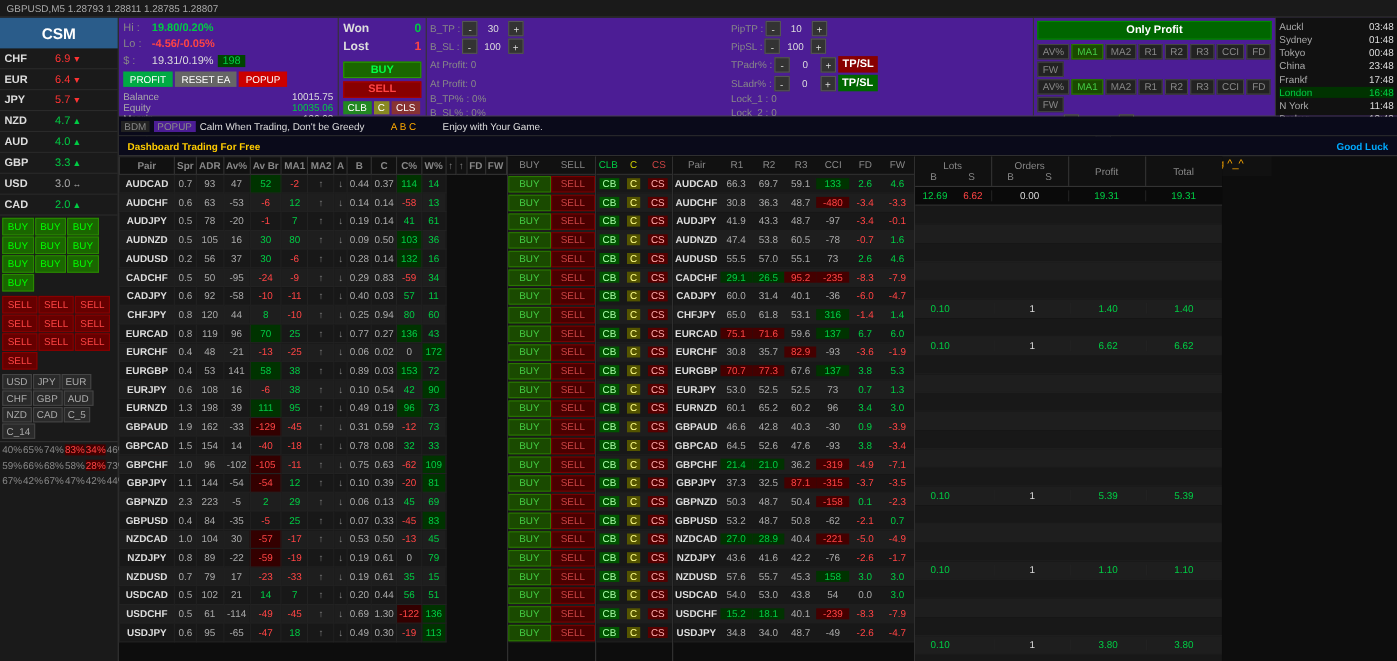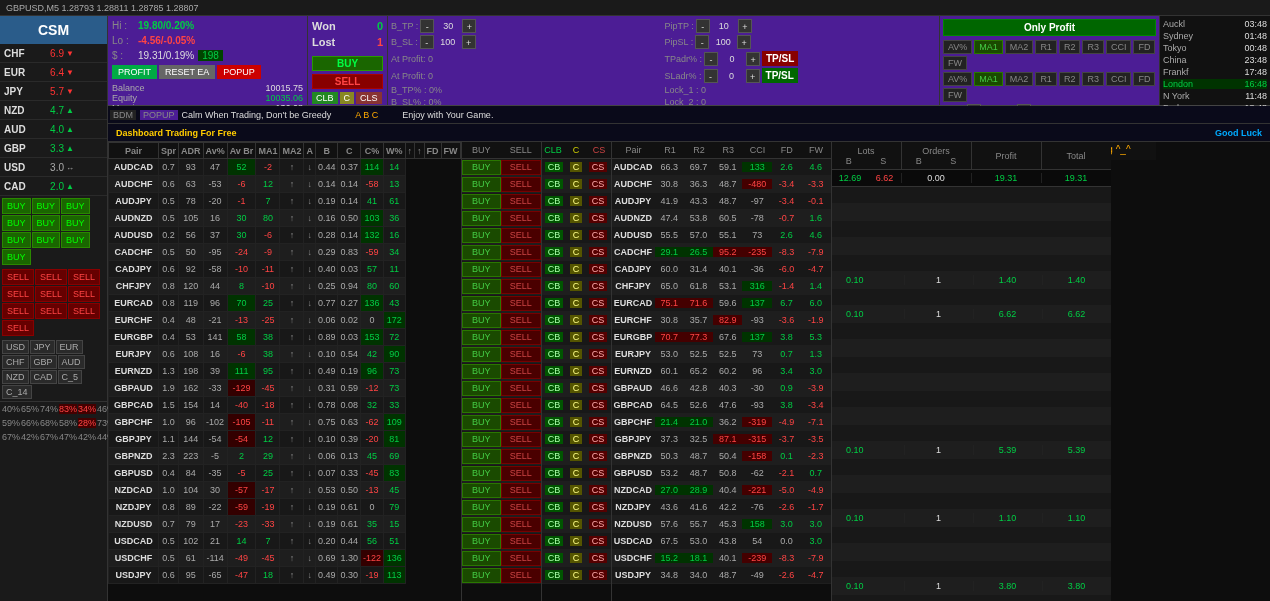--- a/index.html
+++ b/index.html
@@ -726,21 +726,21 @@
   </tr>
                 <tr style="background: rgb(30, 30, 30);">
     <td style="color:#ddd; font-weight:bold; width:50px;">AUDNZD</td>
     <td style="color:#aaa;">0.5</td>
     <td style="color:#aaa;">105</td>
     <td style="color:#aaa;">16</td>
     <td style="color:#00cc44; background:transparent;">30</td>
     <td style="color:#00cc44;">80</td>
     <td style="color:#888;">↑</td>
     <td style="color:#888;">↓</td>
-    <td style="color:#aaa;">0.16</td>
+    <td style="color:#aaa;">0.09</td>
     <td style="color:#aaa;">0.50</td>
     <td style="color:#00cc44; background:#003300;">103</td>
     <td style="color:#00cc44; background:transparent;">36</td>
   </tr>
                 <tr style="background: rgb(24, 24, 24);">
     <td style="color:#ddd; font-weight:bold; width:50px;">AUDUSD</td>
     <td style="color:#aaa;">0.2</td>
     <td style="color:#aaa;">56</td>
     <td style="color:#aaa;">37</td>
     <td style="color:#00cc44; background:transparent;">30</td>
@@ -1484,21 +1484,21 @@
     <span style="flex:1.5; text-align:center; color:#ddd; font-weight:bold; padding:0 1px;">NZDUSD</span>
     <span style="flex:1; text-align:center; background:; color:#aaa; padding:0 1px;">57.6</span>
     <span style="flex:1; text-align:center; background:; color:#aaa; padding:0 1px;">55.7</span>
     <span style="flex:1; text-align:center; background:; color:#aaa; padding:0 1px;">45.3</span>
     <span style="flex:1; text-align:center; background:#003300; color:#00cc44; padding:0 1px;">158</span>
     <span style="flex:1; text-align:center; color:#00cc44; padding:0 1px;">3.0</span>
     <span style="flex:1; text-align:center; color:#00cc44; padding:0 1px;">3.0</span>
   </div>
               <div style="display: flex; align-items: center; height: 17px; border-bottom: 1px solid rgb(30, 30, 30); background: rgb(24, 24, 24); font-size: 9px;">
     <span style="flex:1.5; text-align:center; color:#ddd; font-weight:bold; padding:0 1px;">USDCAD</span>
-    <span style="flex:1; text-align:center; background:; color:#aaa; padding:0 1px;">67.5</span>
+    <span style="flex:1; text-align:center; background:; color:#aaa; padding:0 1px;">54.0</span>
     <span style="flex:1; text-align:center; background:; color:#aaa; padding:0 1px;">53.0</span>
     <span style="flex:1; text-align:center; background:; color:#aaa; padding:0 1px;">43.8</span>
     <span style="flex:1; text-align:center; background:; color:#aaa; padding:0 1px;">54</span>
     <span style="flex:1; text-align:center; color:#aaa; padding:0 1px;">0.0</span>
     <span style="flex:1; text-align:center; color:#00cc44; padding:0 1px;">3.0</span>
   </div>
               <div style="display: flex; align-items: center; height: 17px; border-bottom: 1px solid rgb(30, 30, 30); background: rgb(30, 30, 30); font-size: 9px;">
     <span style="flex:1.5; text-align:center; color:#ddd; font-weight:bold; padding:0 1px;">USDCHF</span>
     <span style="flex:1; text-align:center; background:#003300; color:#00cc44; padding:0 1px;">15.2</span>
     <span style="flex:1; text-align:center; background:#003300; color:#00cc44; padding:0 1px;">18.1</span>

